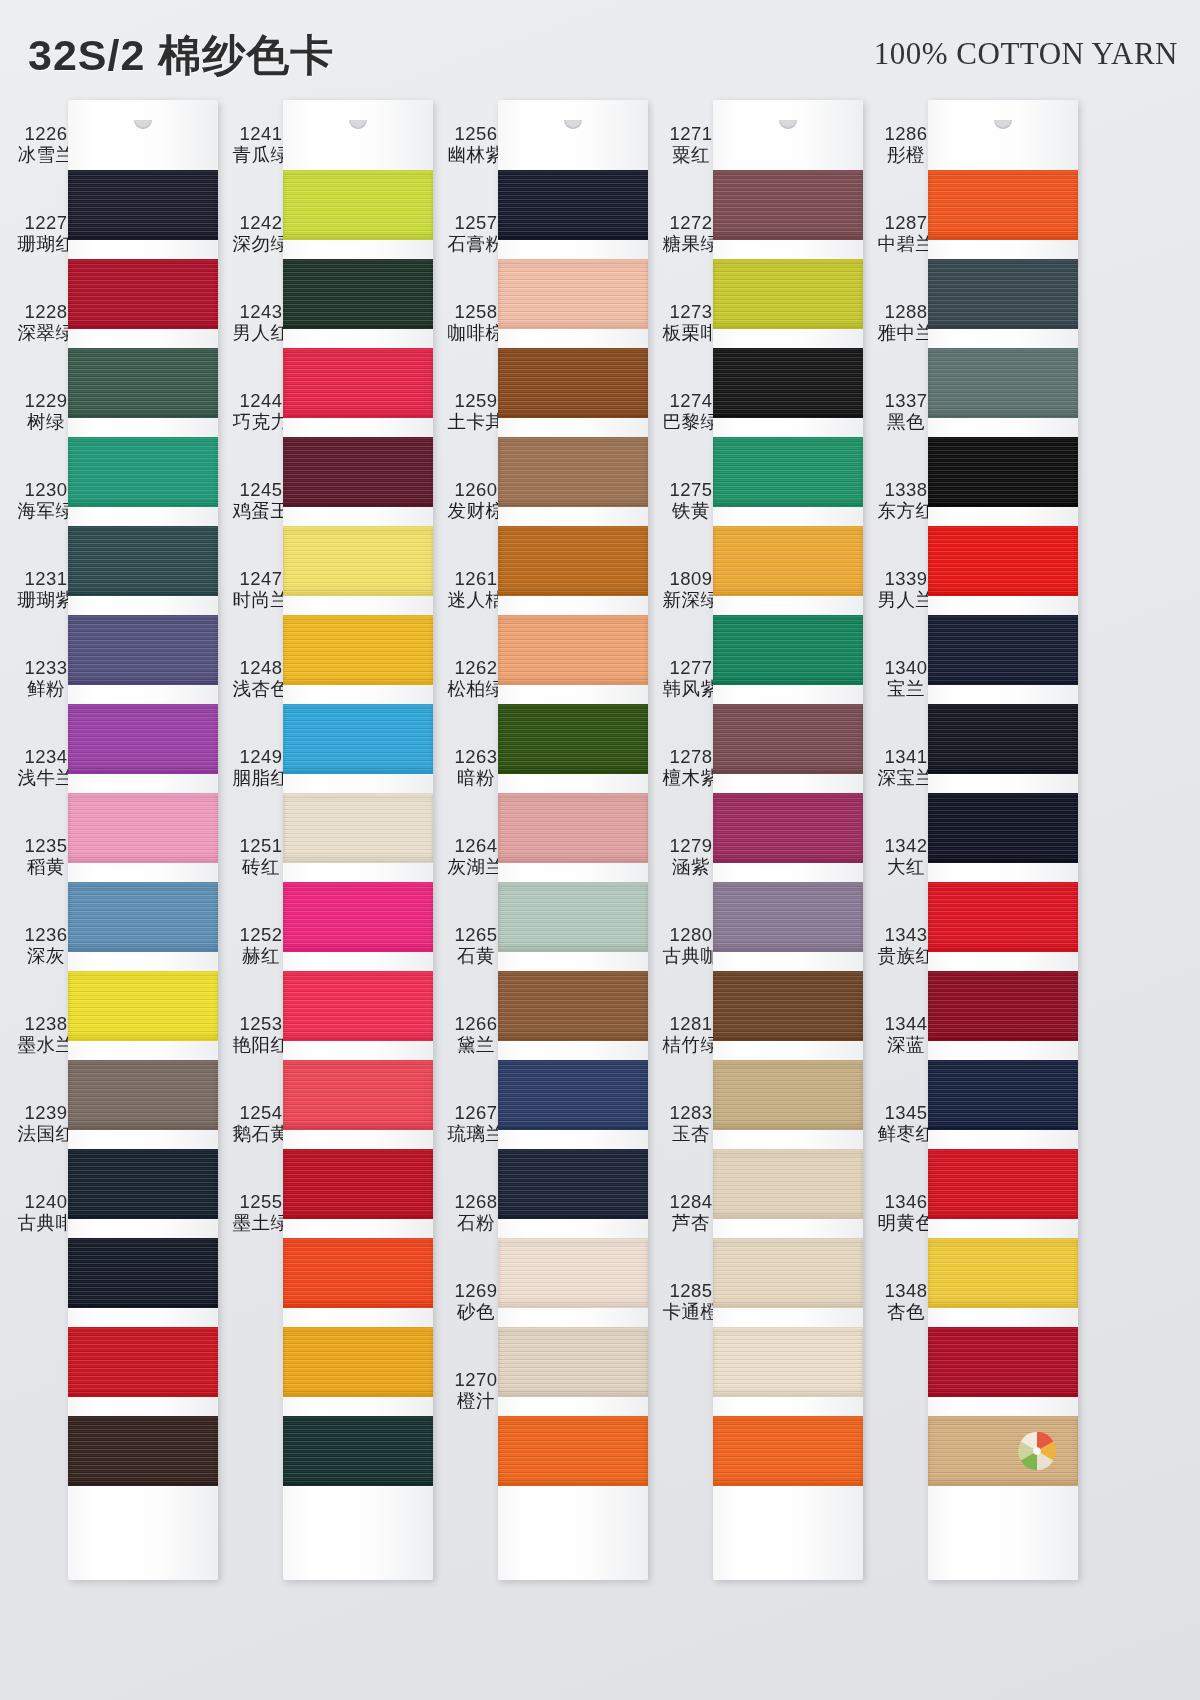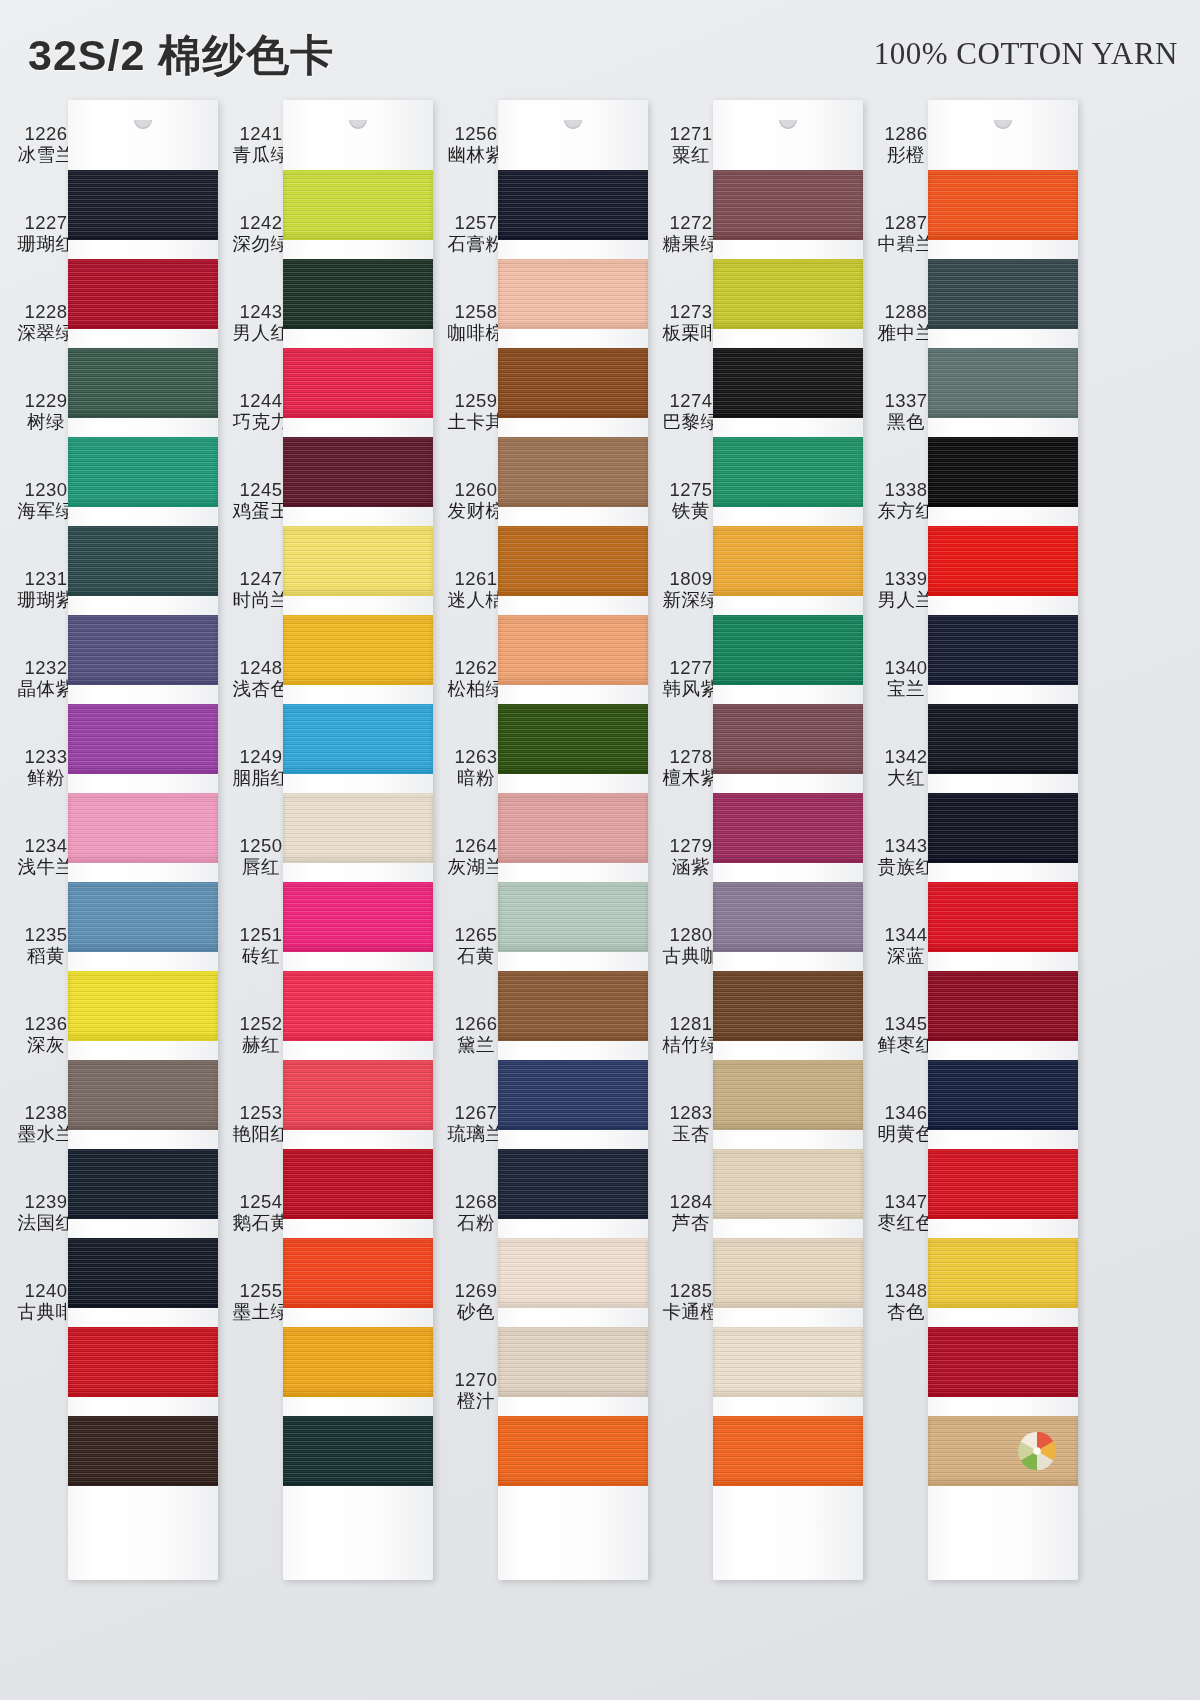--- a/index.html
+++ b/index.html
@@ -140,24 +140,20 @@
       </div>
       <div class="label-cell">
         <div class="code">1230</div>
         <div class="cname">海军绿</div>
       </div>
       <div class="label-cell">
         <div class="code">1231</div>
         <div class="cname">珊瑚紫</div>
       </div>
       <div class="label-cell">
-        <div class="code">1232</div>
-        <div class="cname">晶体紫</div>
-      </div>
-      <div class="label-cell">
         <div class="code">1233</div>
         <div class="cname">鲜粉</div>
       </div>
       <div class="label-cell">
         <div class="code">1234</div>
         <div class="cname">浅牛兰</div>
       </div>
       <div class="label-cell">
         <div class="code">1235</div>
         <div class="cname">稻黄</div>
@@ -287,24 +283,20 @@
       </div>
       <div class="label-cell">
         <div class="code">1248</div>
         <div class="cname">浅杏色</div>
       </div>
       <div class="label-cell">
         <div class="code">1249</div>
         <div class="cname">胭脂红</div>
       </div>
       <div class="label-cell">
-        <div class="code">1250</div>
-        <div class="cname">唇红</div>
-      </div>
-      <div class="label-cell">
         <div class="code">1251</div>
         <div class="cname">砖红</div>
       </div>
       <div class="label-cell">
         <div class="code">1252</div>
         <div class="cname">赫红</div>
       </div>
       <div class="label-cell">
         <div class="code">1253</div>
         <div class="cname">艳阳红</div>
@@ -704,42 +696,42 @@
       </div>
       <div class="label-cell">
         <div class="code">1339</div>
         <div class="cname">男人兰</div>
       </div>
       <div class="label-cell">
         <div class="code">1340</div>
         <div class="cname">宝兰</div>
       </div>
       <div class="label-cell">
+        <div class="code">1341</div>
+        <div class="cname">深宝兰</div>
+      </div>
+      <div class="label-cell">
         <div class="code">1342</div>
         <div class="cname">大红</div>
       </div>
       <div class="label-cell">
         <div class="code">1343</div>
         <div class="cname">贵族红</div>
       </div>
       <div class="label-cell">
         <div class="code">1344</div>
         <div class="cname">深蓝</div>
       </div>
       <div class="label-cell">
         <div class="code">1345</div>
         <div class="cname">鲜枣红</div>
       </div>
       <div class="label-cell">
         <div class="code">1346</div>
         <div class="cname">明黄色</div>
-      </div>
-      <div class="label-cell">
-        <div class="code">1347</div>
-        <div class="cname">枣红色</div>
       </div>
       <div class="label-cell">
         <div class="code">1348</div>
         <div class="cname">杏色</div>
       </div>
     </div>
     <div class="card" style="left: 928px;">
       <div class="headspace"></div>
       <div class="punch"></div>
       <div class="swatch-col">

